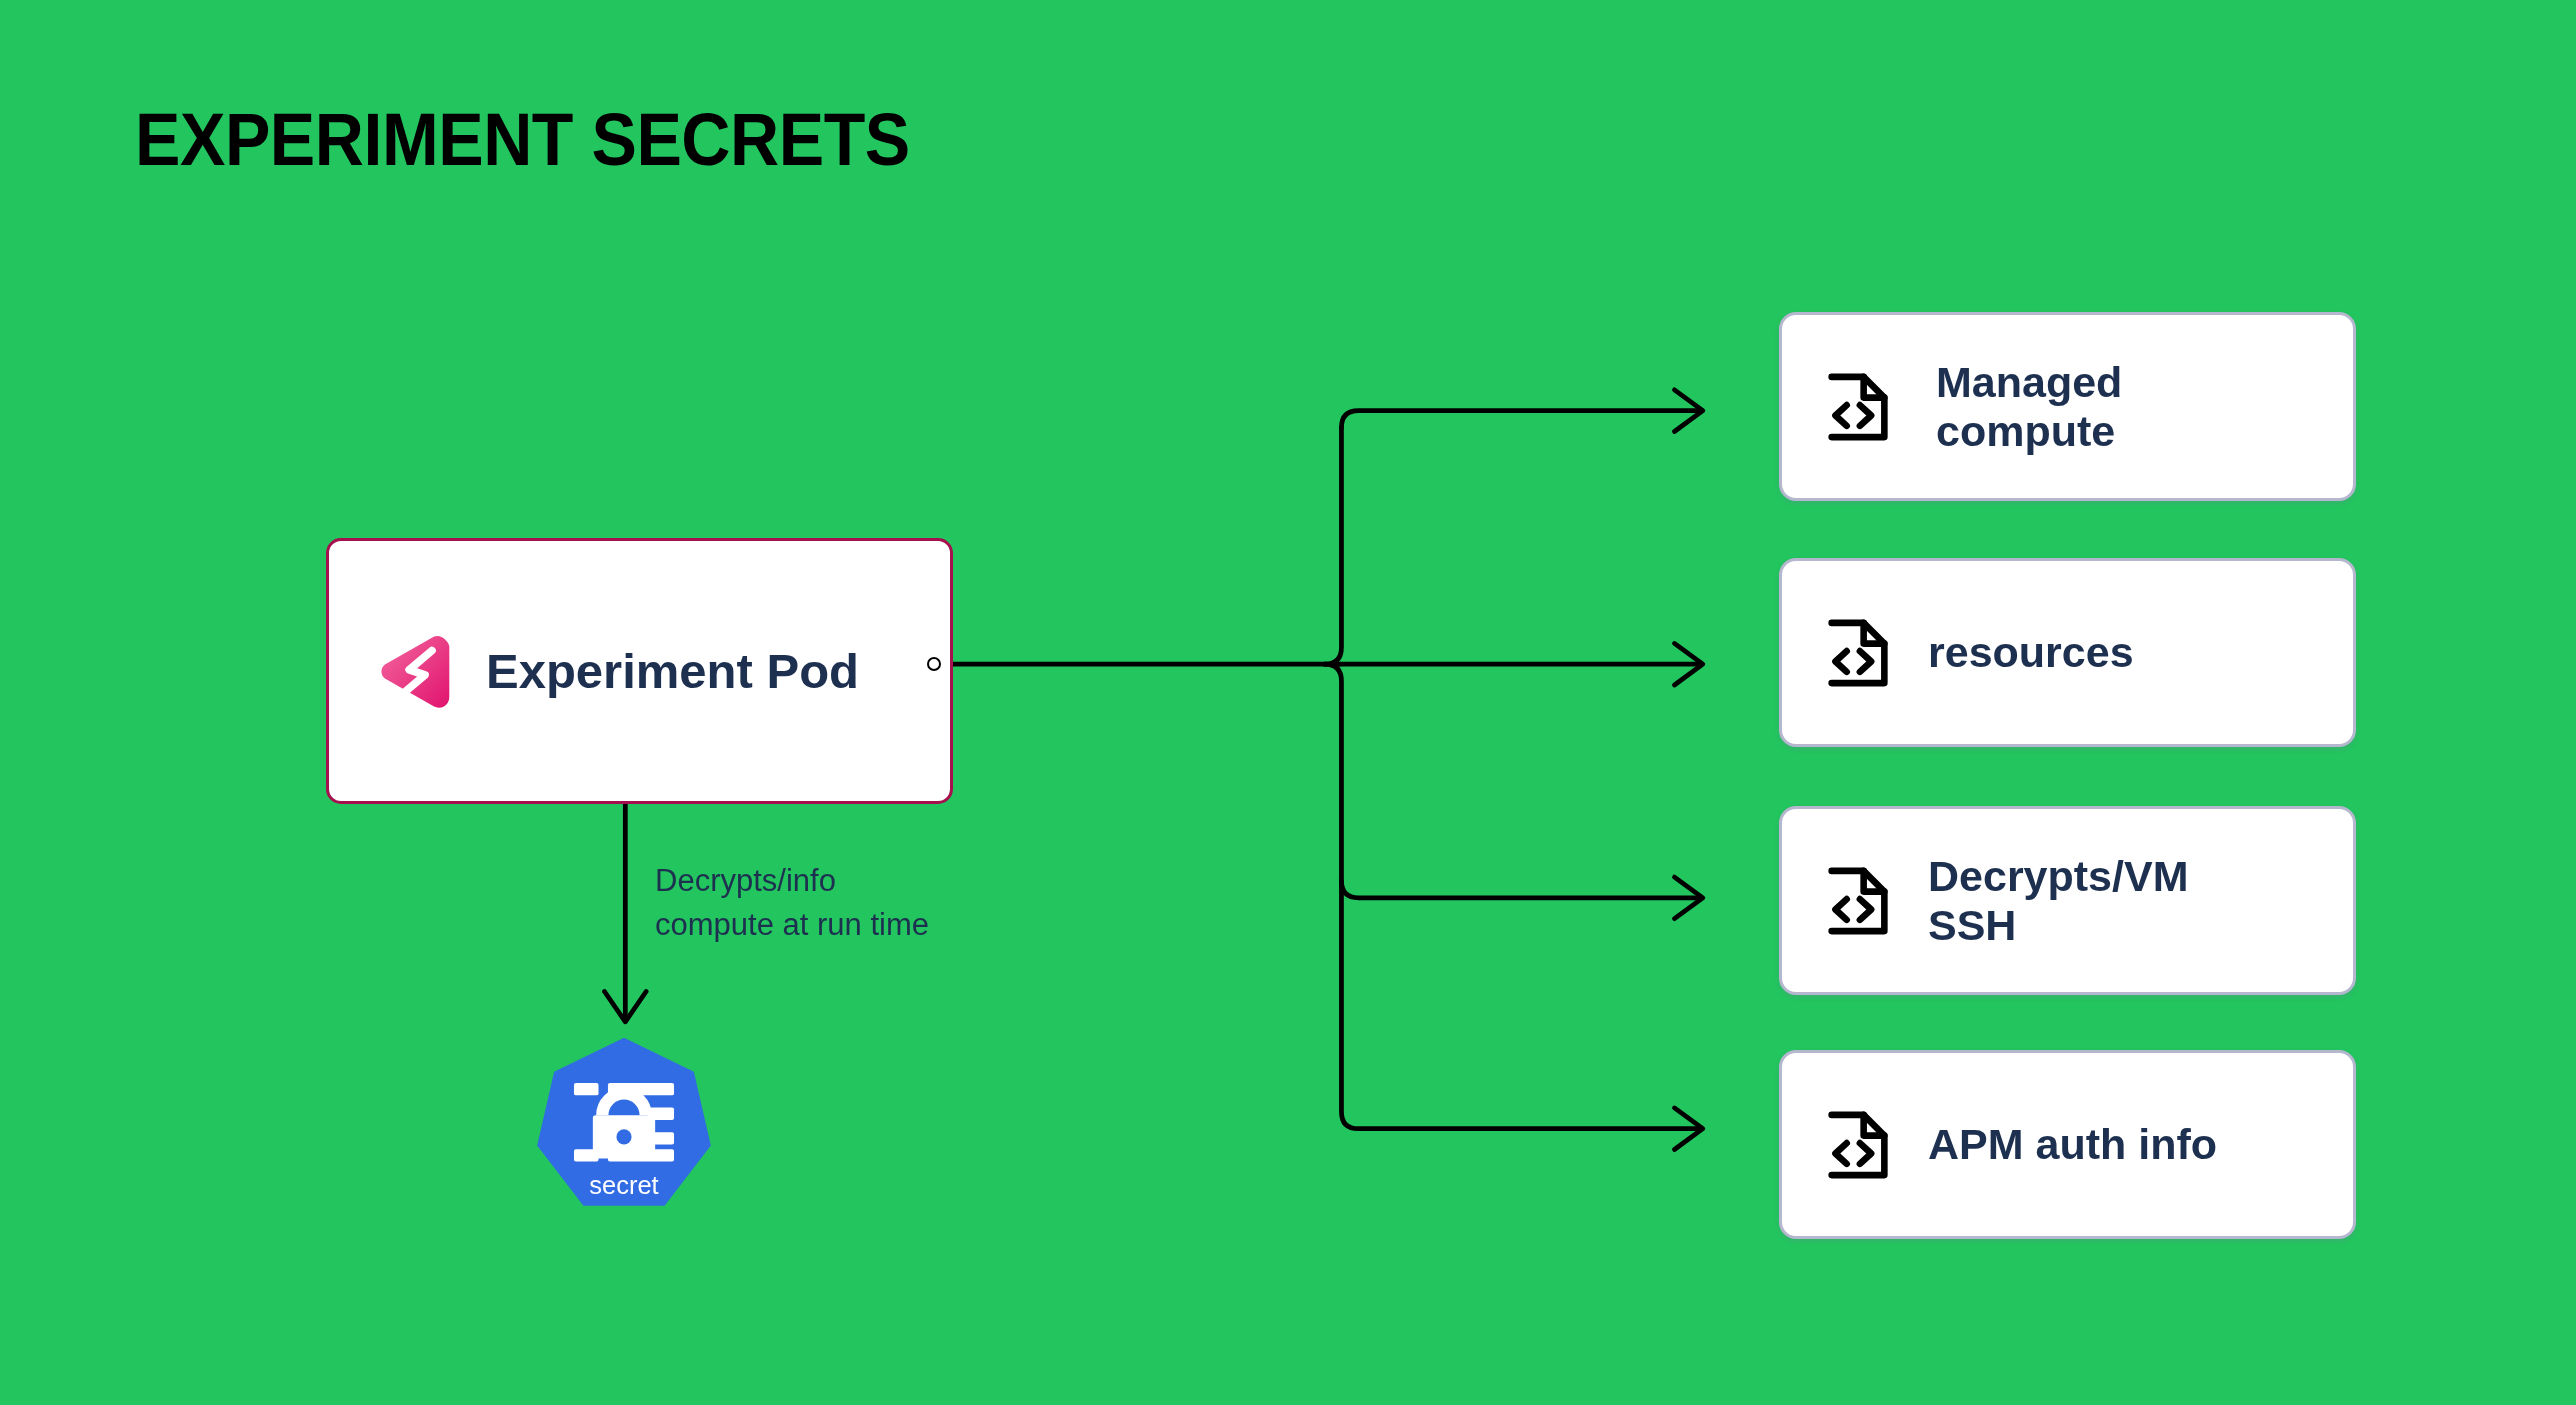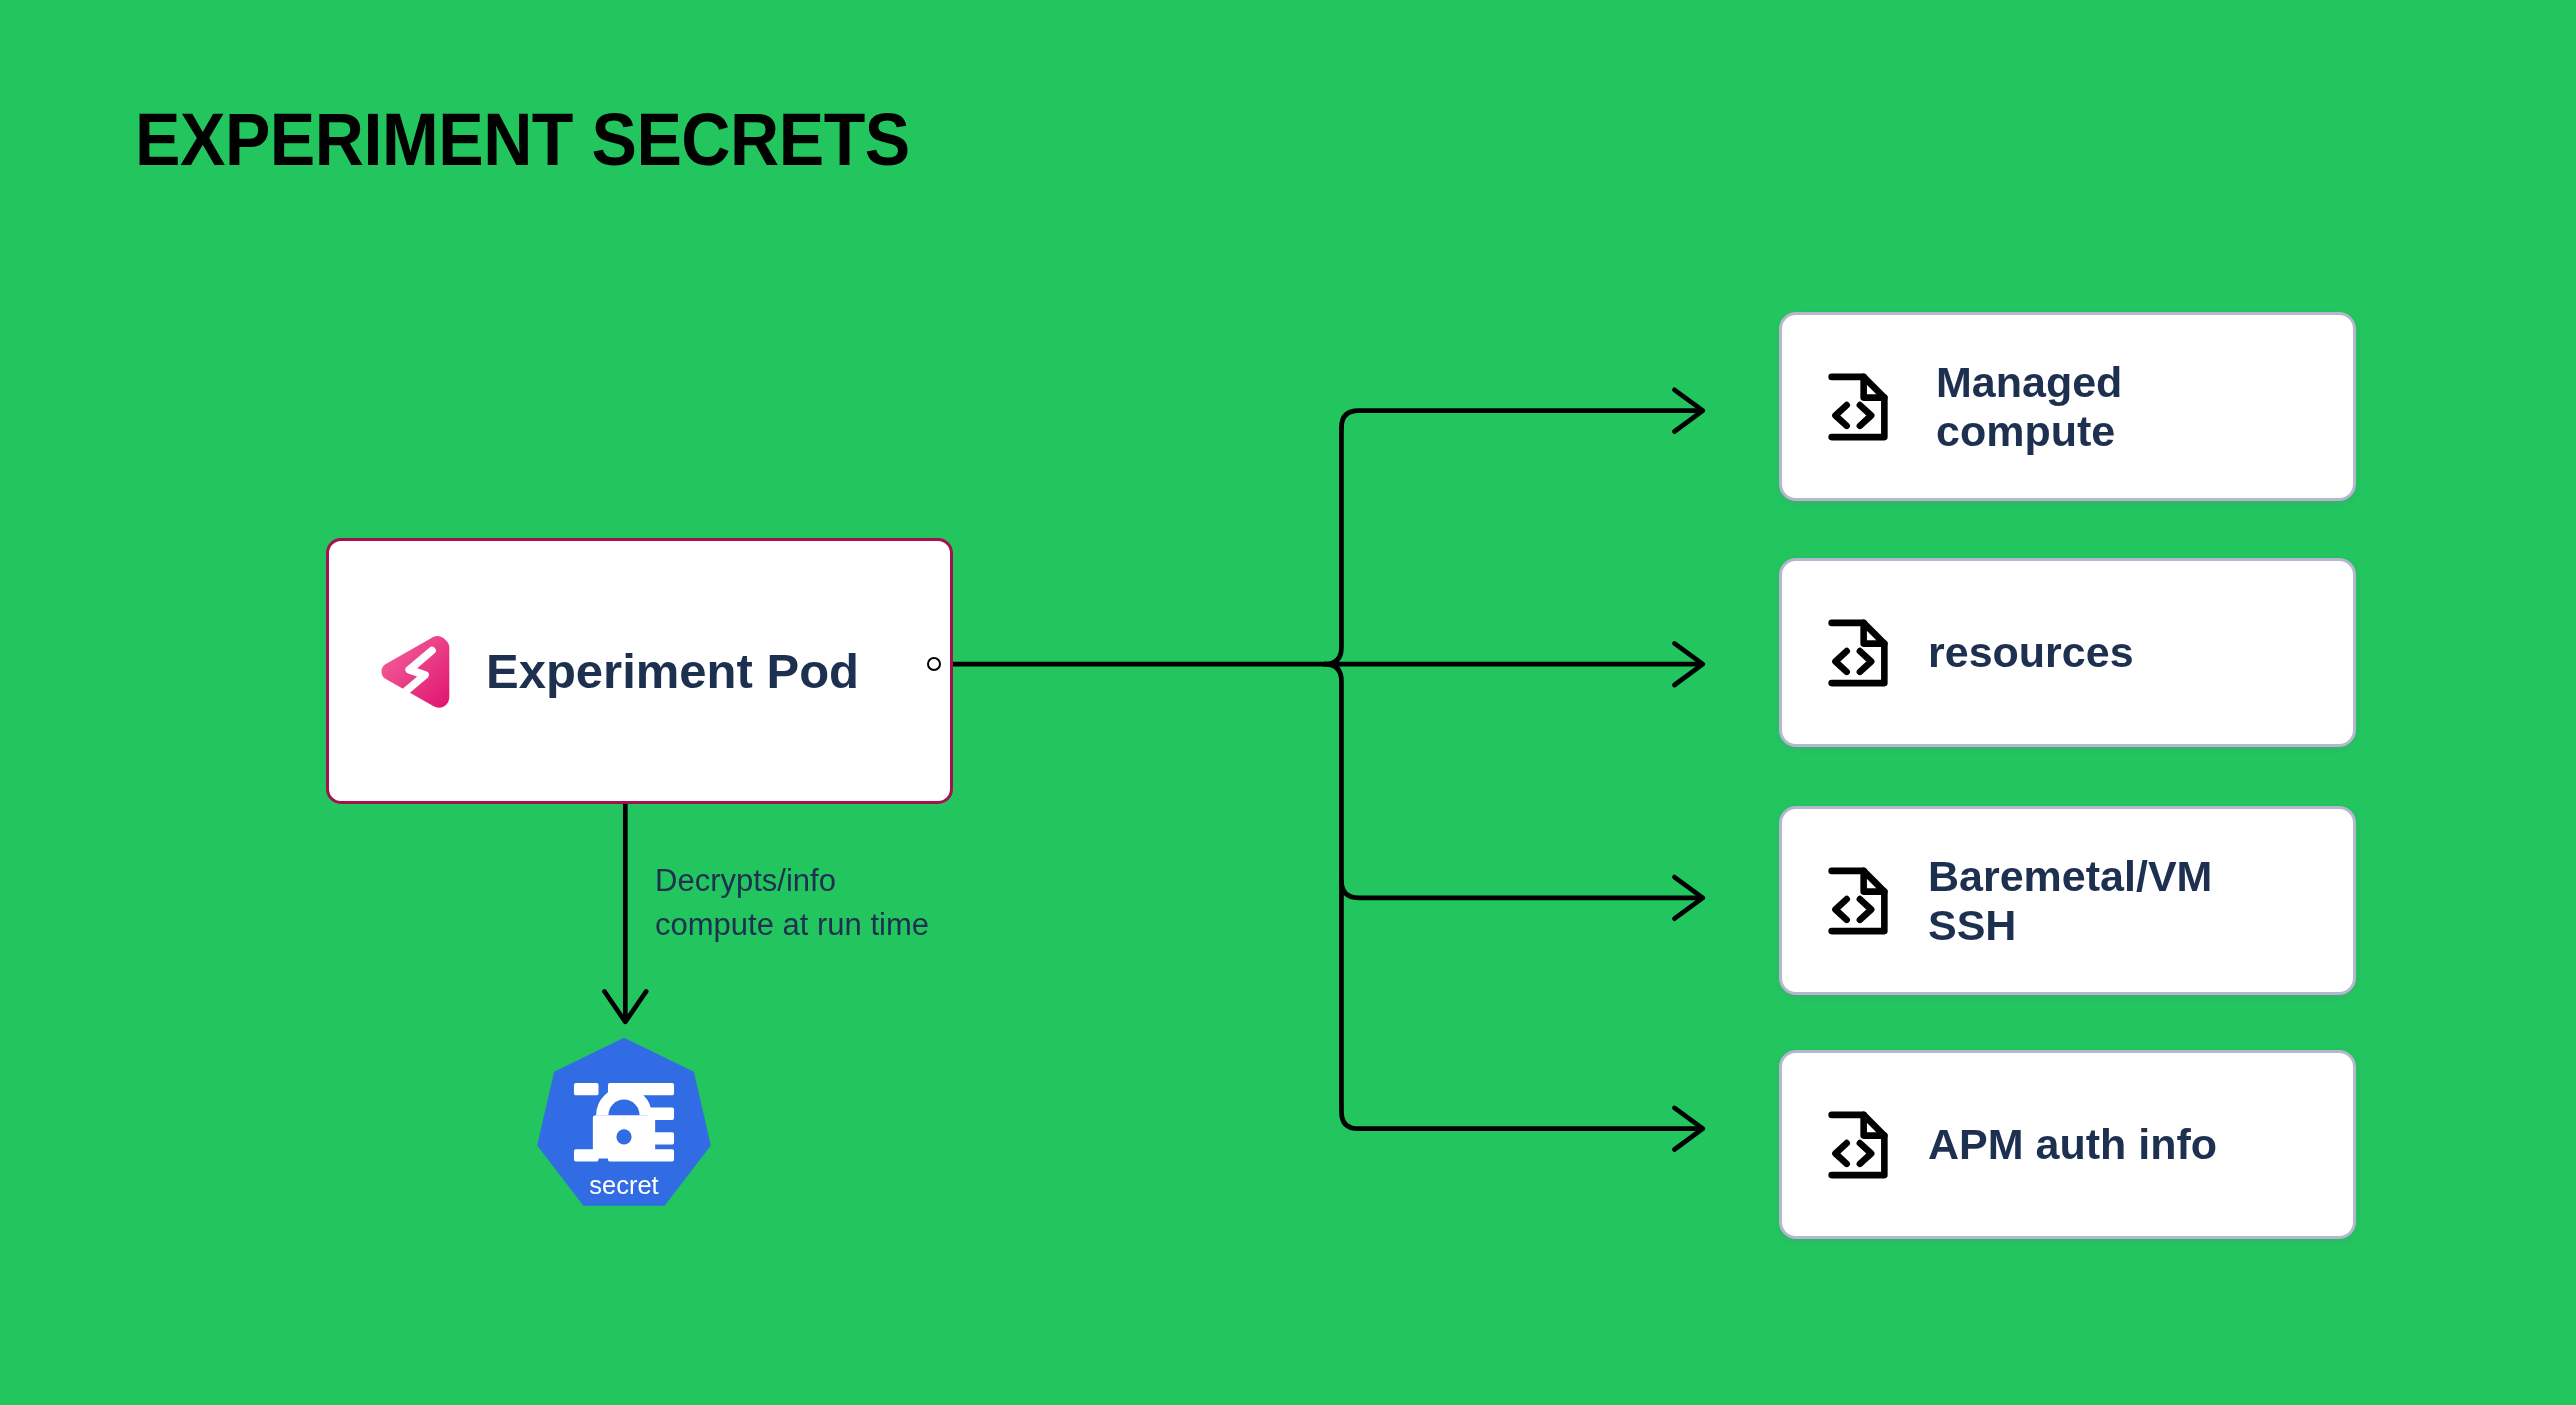--- a/index.html
+++ b/index.html
@@ -222,21 +222,21 @@
   </div>
 
   <div class="target-card" id="card-2">
     <svg class="card-icon" viewBox="0 0 68 72" xmlns="http://www.w3.org/2000/svg">
       <path d="M 6 4 L 40 4 L 62 26 L 62 68 L 6 68" fill="none" stroke="#000000" stroke-width="7" stroke-linecap="round" stroke-linejoin="round"></path>
       <path d="M 40 4 L 40 26 L 62 26" fill="none" stroke="#000000" stroke-width="7" stroke-linecap="round" stroke-linejoin="round"></path>
       <path d="M 22 34 L 10 45 L 22 56" fill="none" stroke="#000000" stroke-width="7" stroke-linecap="round" stroke-linejoin="round"></path>
       <path d="M 36 34 L 48 45 L 36 56" fill="none" stroke="#000000" stroke-width="7" stroke-linecap="round" stroke-linejoin="round"></path>
     </svg>
     <div class="card-label">
-      <div>Baremetal/VM</div>
+      <div>Decrypts/VM</div>
       <div>SSH</div>
     </div>
   </div>
 
   <div class="target-card" id="card-3">
     <svg class="card-icon" viewBox="0 0 68 72" xmlns="http://www.w3.org/2000/svg">
       <path d="M 6 4 L 40 4 L 62 26 L 62 68 L 6 68" fill="none" stroke="#000000" stroke-width="7" stroke-linecap="round" stroke-linejoin="round"></path>
       <path d="M 40 4 L 40 26 L 62 26" fill="none" stroke="#000000" stroke-width="7" stroke-linecap="round" stroke-linejoin="round"></path>
       <path d="M 22 34 L 10 45 L 22 56" fill="none" stroke="#000000" stroke-width="7" stroke-linecap="round" stroke-linejoin="round"></path>
       <path d="M 36 34 L 48 45 L 36 56" fill="none" stroke="#000000" stroke-width="7" stroke-linecap="round" stroke-linejoin="round"></path>

